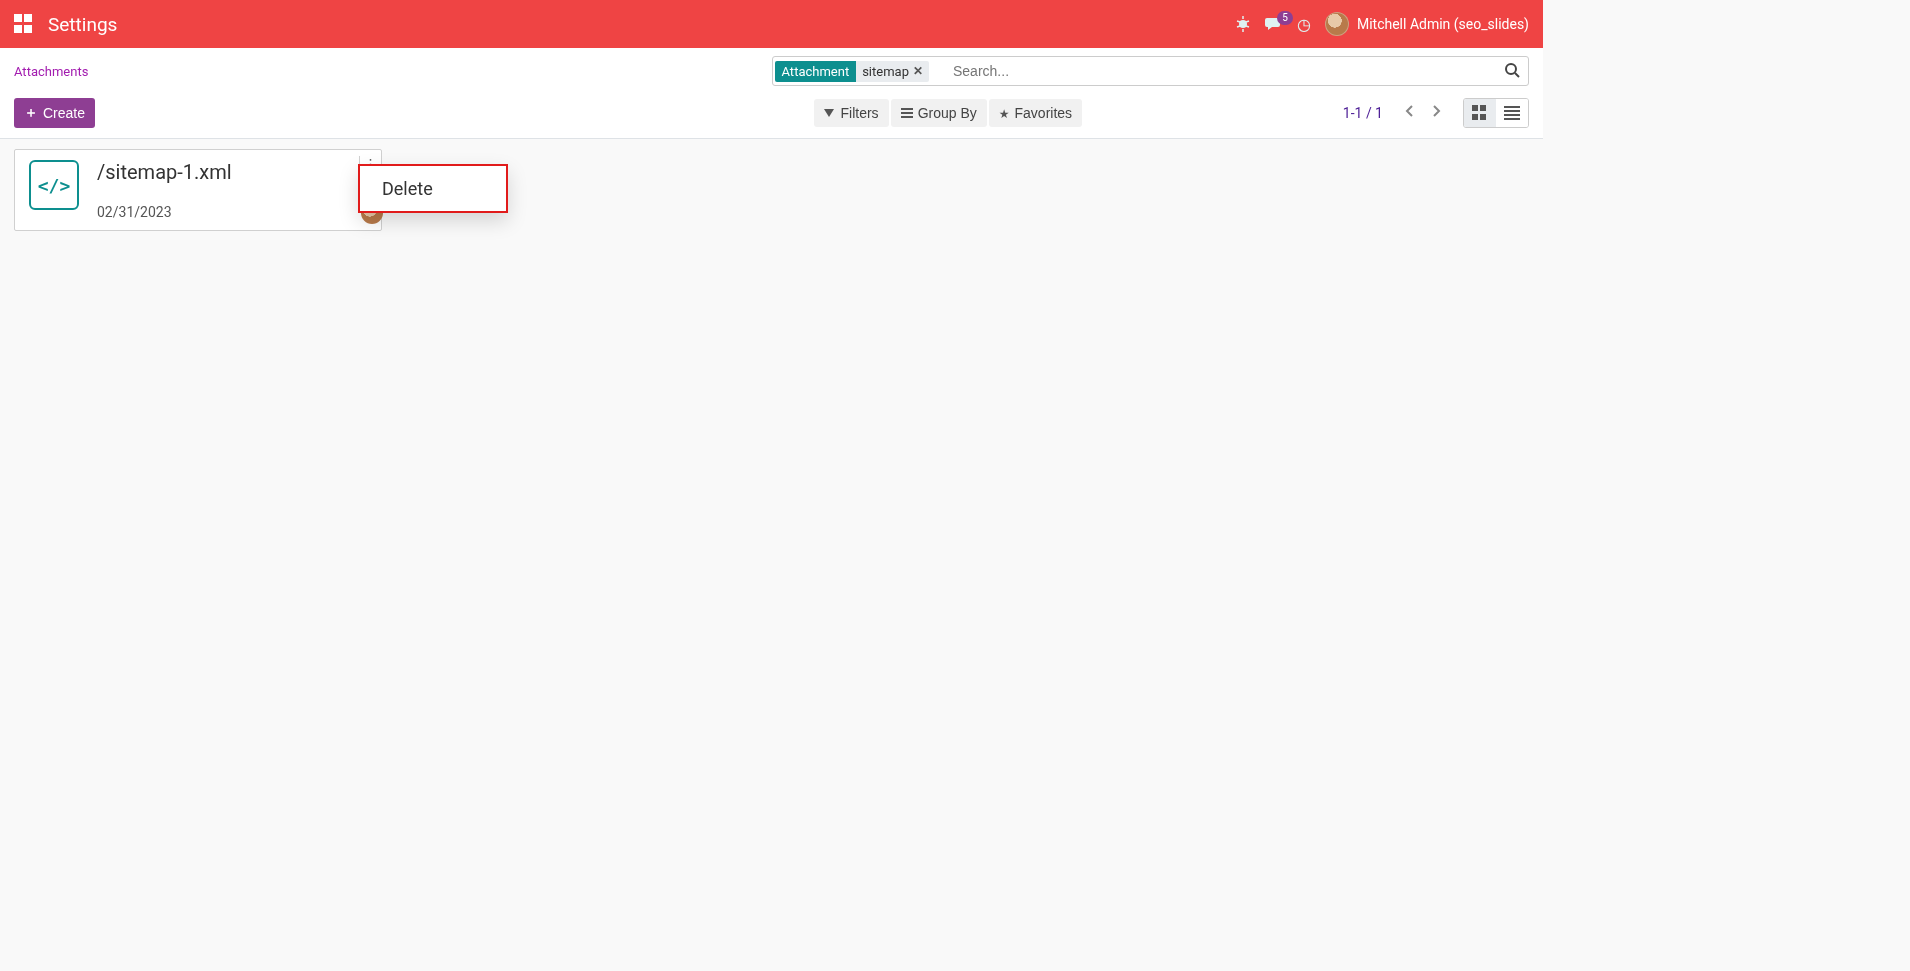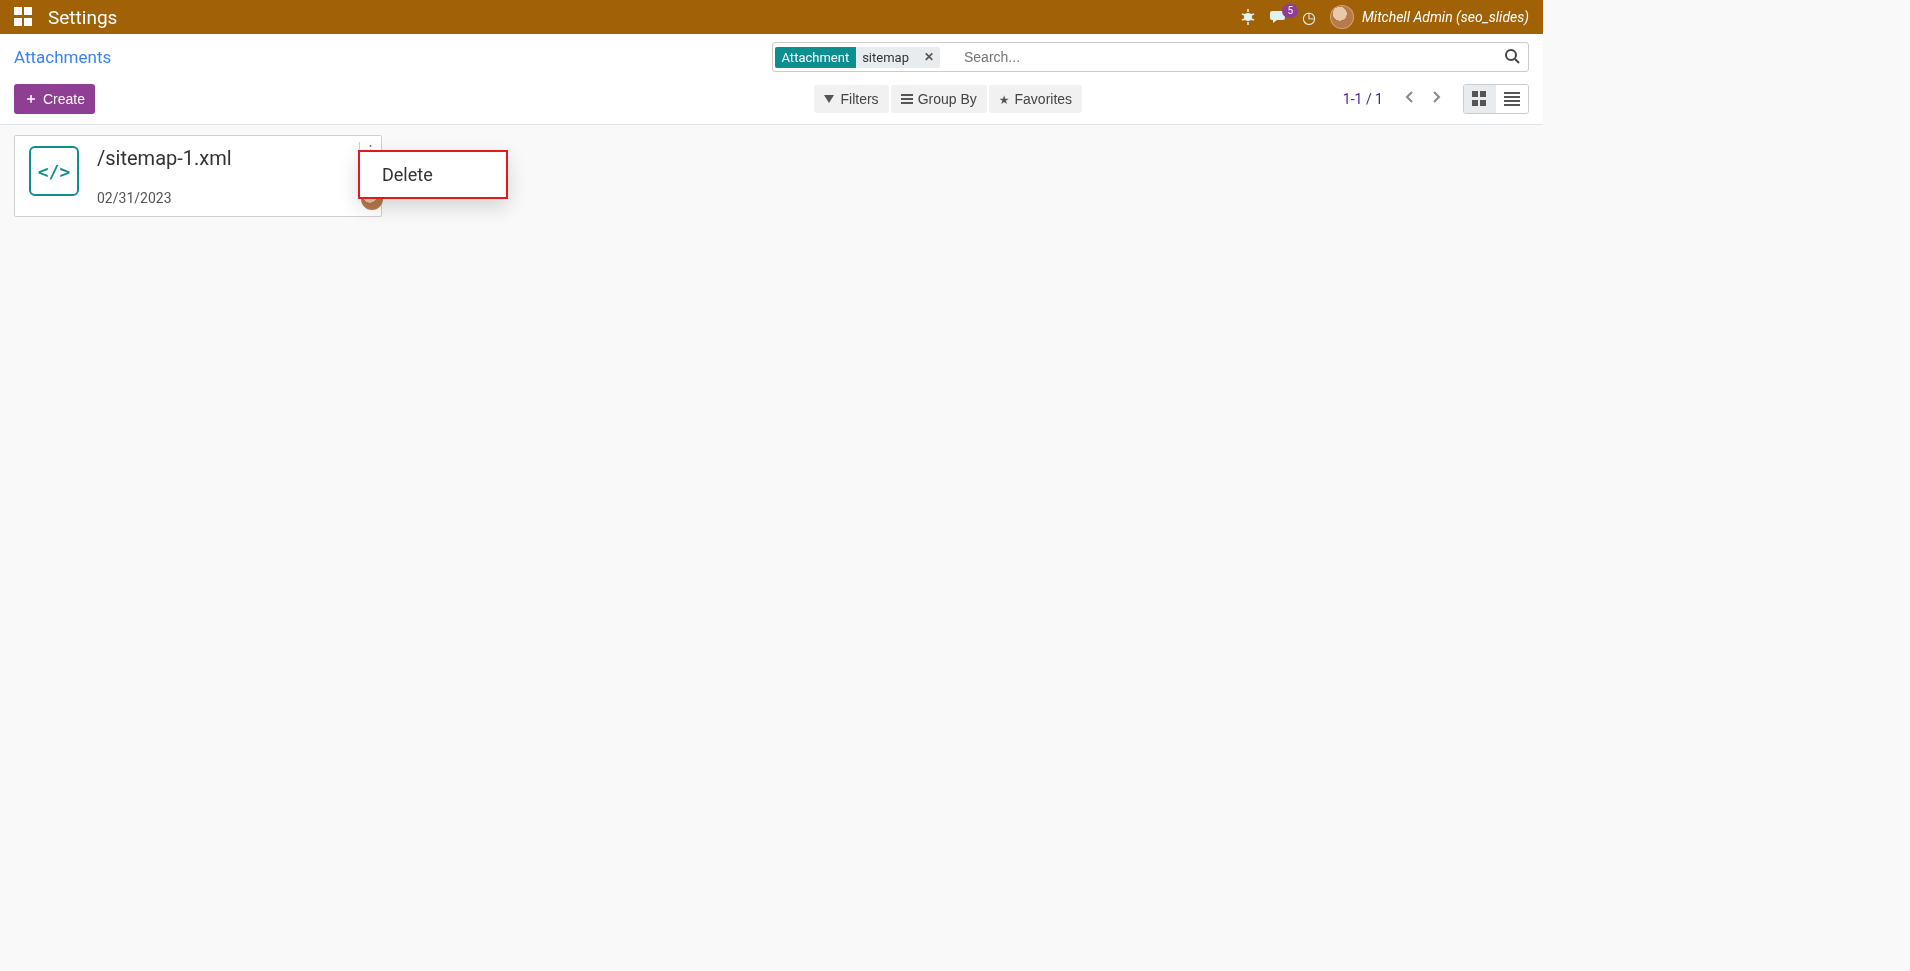--- a/index.html
+++ b/index.html
@@ -1,43 +1,43 @@
 <!DOCTYPE html>
 <html><head>
 <meta charset="utf-8">
 <style>
 * { box-sizing: border-box; margin: 0; padding: 0; }
 body { font-family: -apple-system, BlinkMacSystemFont, "Segoe UI", Roboto, "Helvetica Neue", Arial, sans-serif; font-size: 14px; color: #333; background: #f9f9f9; width: 1543px; height: 785px; overflow: hidden; position: relative; }
 
 
-.navbar { background: #a16207; color: #fff; height: 34px; display: flex; align-items: center; padding: 0 14px; }
+.navbar { background: #ef4444; color: #fff; height: 48px; display: flex; align-items: center; padding: 0 14px; }
 .navbar .apps-icon { width: 20px; height: 20px; display: flex; flex-wrap: wrap; gap: 2px; margin-right: 14px; cursor: pointer; }
 .navbar .apps-icon span { width: 8px; height: 8px; background: #fff; }
 .navbar .brand { font-size: 19px; font-weight: 400; margin-right: 24px; }
 .navbar .menu { display: flex; gap: 0; }
 .navbar .menu a { color: #dff2f2; text-decoration: none; padding: 0 16px; font-size: 14px; line-height: 44px; cursor: pointer; }
 .navbar .spacer { flex: 1; }
 .navbar .right { display: flex; align-items: center; gap: 14px; }
 .navbar .icon-btn { position: relative; cursor: pointer; color: #dff2f2; display: flex; align-items: center; }
 .navbar .badge { position: absolute; top: -6px; right: -10px; background: #8e3e93; color: #fff; border-radius: 8px; font-size: 10px; padding: 1px 5px; line-height: 12px; }
 .navbar .avatar { width: 24px; height: 24px; border-radius: 50%; background: radial-gradient(circle at 40% 35%, #e8c9a8 35%, #b87a4a 36%); border: 1px solid rgba(255,255,255,0.3); }
 .navbar .user-name { color: #fff; font-size: 14px; }
 
 
 .control-panel { background: #fff; border-bottom: 1px solid #dee2e6; }
 .cp-row { display: flex; align-items: center; padding: 8px 14px; }
 .cp-row.top { border: none; }
-.breadcrumb-title { font-size: 17px; color: #3b82f6; }
+.breadcrumb-title { font-size: 13px; color: #a21caf; }
 .cp-left { width: 50%; display: flex; align-items: center; }
 .cp-right { width: 50%; display: flex; align-items: center; justify-content: center; }
 
 .search-wrap { flex: 1; display: flex; align-items: center; border: 1px solid #ccc; border-radius: 3px; height: 30px; padding-left: 2px; position: relative; }
 .search-facet { display: inline-flex; align-items: center; height: 24px; margin: 0; }
 .facet-label { background: #0d8f8f; color: #fff; padding: 3px 7px; font-size: 13px; border-radius: 2px 0 0 2px; }
-.facet-value { background: #e9ecef; color: #333; padding: 3px 6px; font-size: 13px; display: inline-flex; align-items: center; gap: 15px; border-radius: 0 2px 2px 0; }
+.facet-value { background: #e9ecef; color: #333; padding: 3px 6px; font-size: 13px; display: inline-flex; align-items: center; gap: 4px; border-radius: 0 2px 2px 0; }
 .facet-remove { cursor: pointer; font-weight: bold; color: #555; font-size: 12px; }
 .search-input { flex: 1; border: none; outline: none; padding: 4px 24px; font-size: 14px; color: #777; background: transparent; }
 .search-glass { margin-left: auto; padding: 0 8px; color: #555; cursor: pointer; }
 
 .cp-row.bottom { padding-top: 4px; padding-bottom: 10px; }
 .create-btn { background: #8e3e93; color: #fff; border: none; padding: 6px 10px; font-size: 14px; border-radius: 3px; cursor: pointer; display: inline-flex; align-items: center; gap: 5px; }
 .create-btn .plus { font-weight: bold; font-size: 14px; }
 
 .toolbar-buttons { display: flex; gap: 0; padding-left: 42px; }
 .tb-btn { background: #f1f1f1; border: none; padding: 6px 10px; font-size: 14px; color: #444; cursor: pointer; display: inline-flex; align-items: center; gap: 5px; border-radius: 3px; margin-right: 2px; }
@@ -102,21 +102,21 @@
           <line x1="11" y1="10" x2="14" y2="11" stroke="#dff2f2" stroke-width="1.5"></line>
         </svg>
     </div>
     <div class="icon-btn">
       <svg class="i-chat" viewBox="0 0 18 14" fill="#dff2f2">
           <path d="M2 1h11a2 2 0 0 1 2 2v5a2 2 0 0 1-2 2H7l-4 3v-3H2a2 2 0 0 1-2-2V3a2 2 0 0 1 2-2z"></path>
         </svg>
       <span class="badge">5</span>
     </div>
     <div class="icon-btn i-clock"></div>
-    <div class="icon-btn" style="gap:8px;font-style:italic;">
+    <div class="icon-btn" style="gap:8px;">
       <div class="avatar"></div>
       <span class="user-name">Mitchell Admin (seo_slides)</span>
     </div>
   </div>
 </div>
 
 <div class="control-panel">
   <div class="cp-row top">
     <div class="cp-left">
       <div class="breadcrumb-title">Attachments</div>

